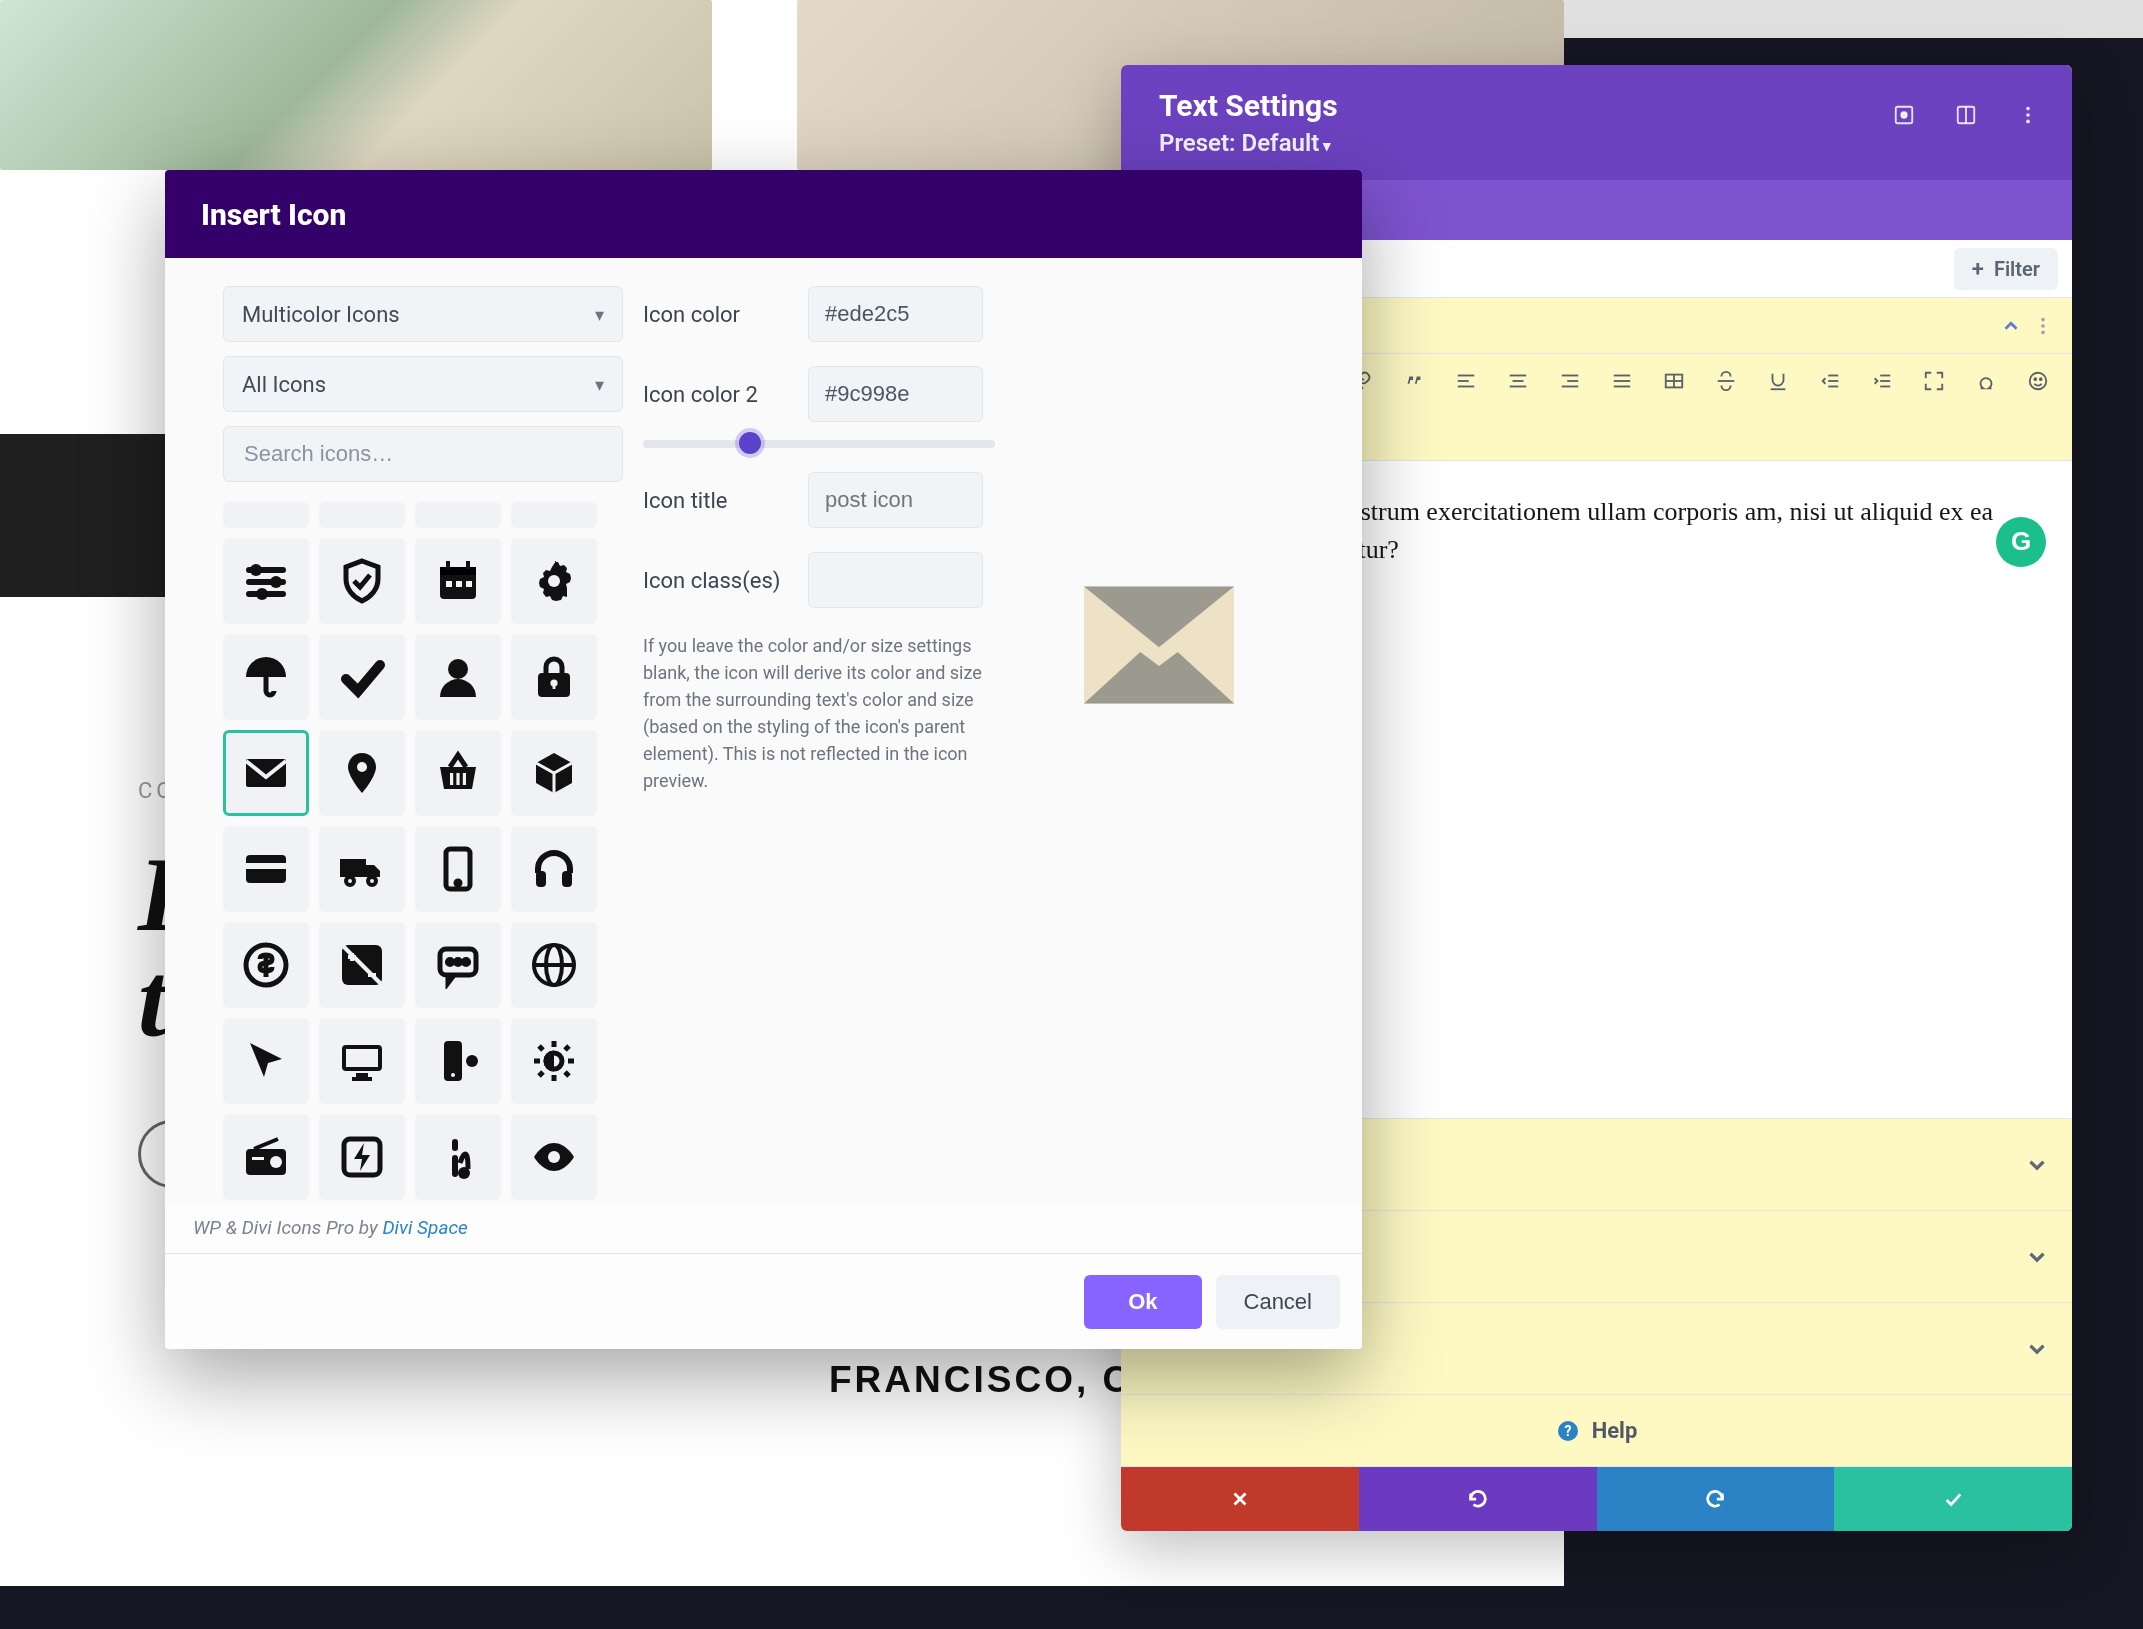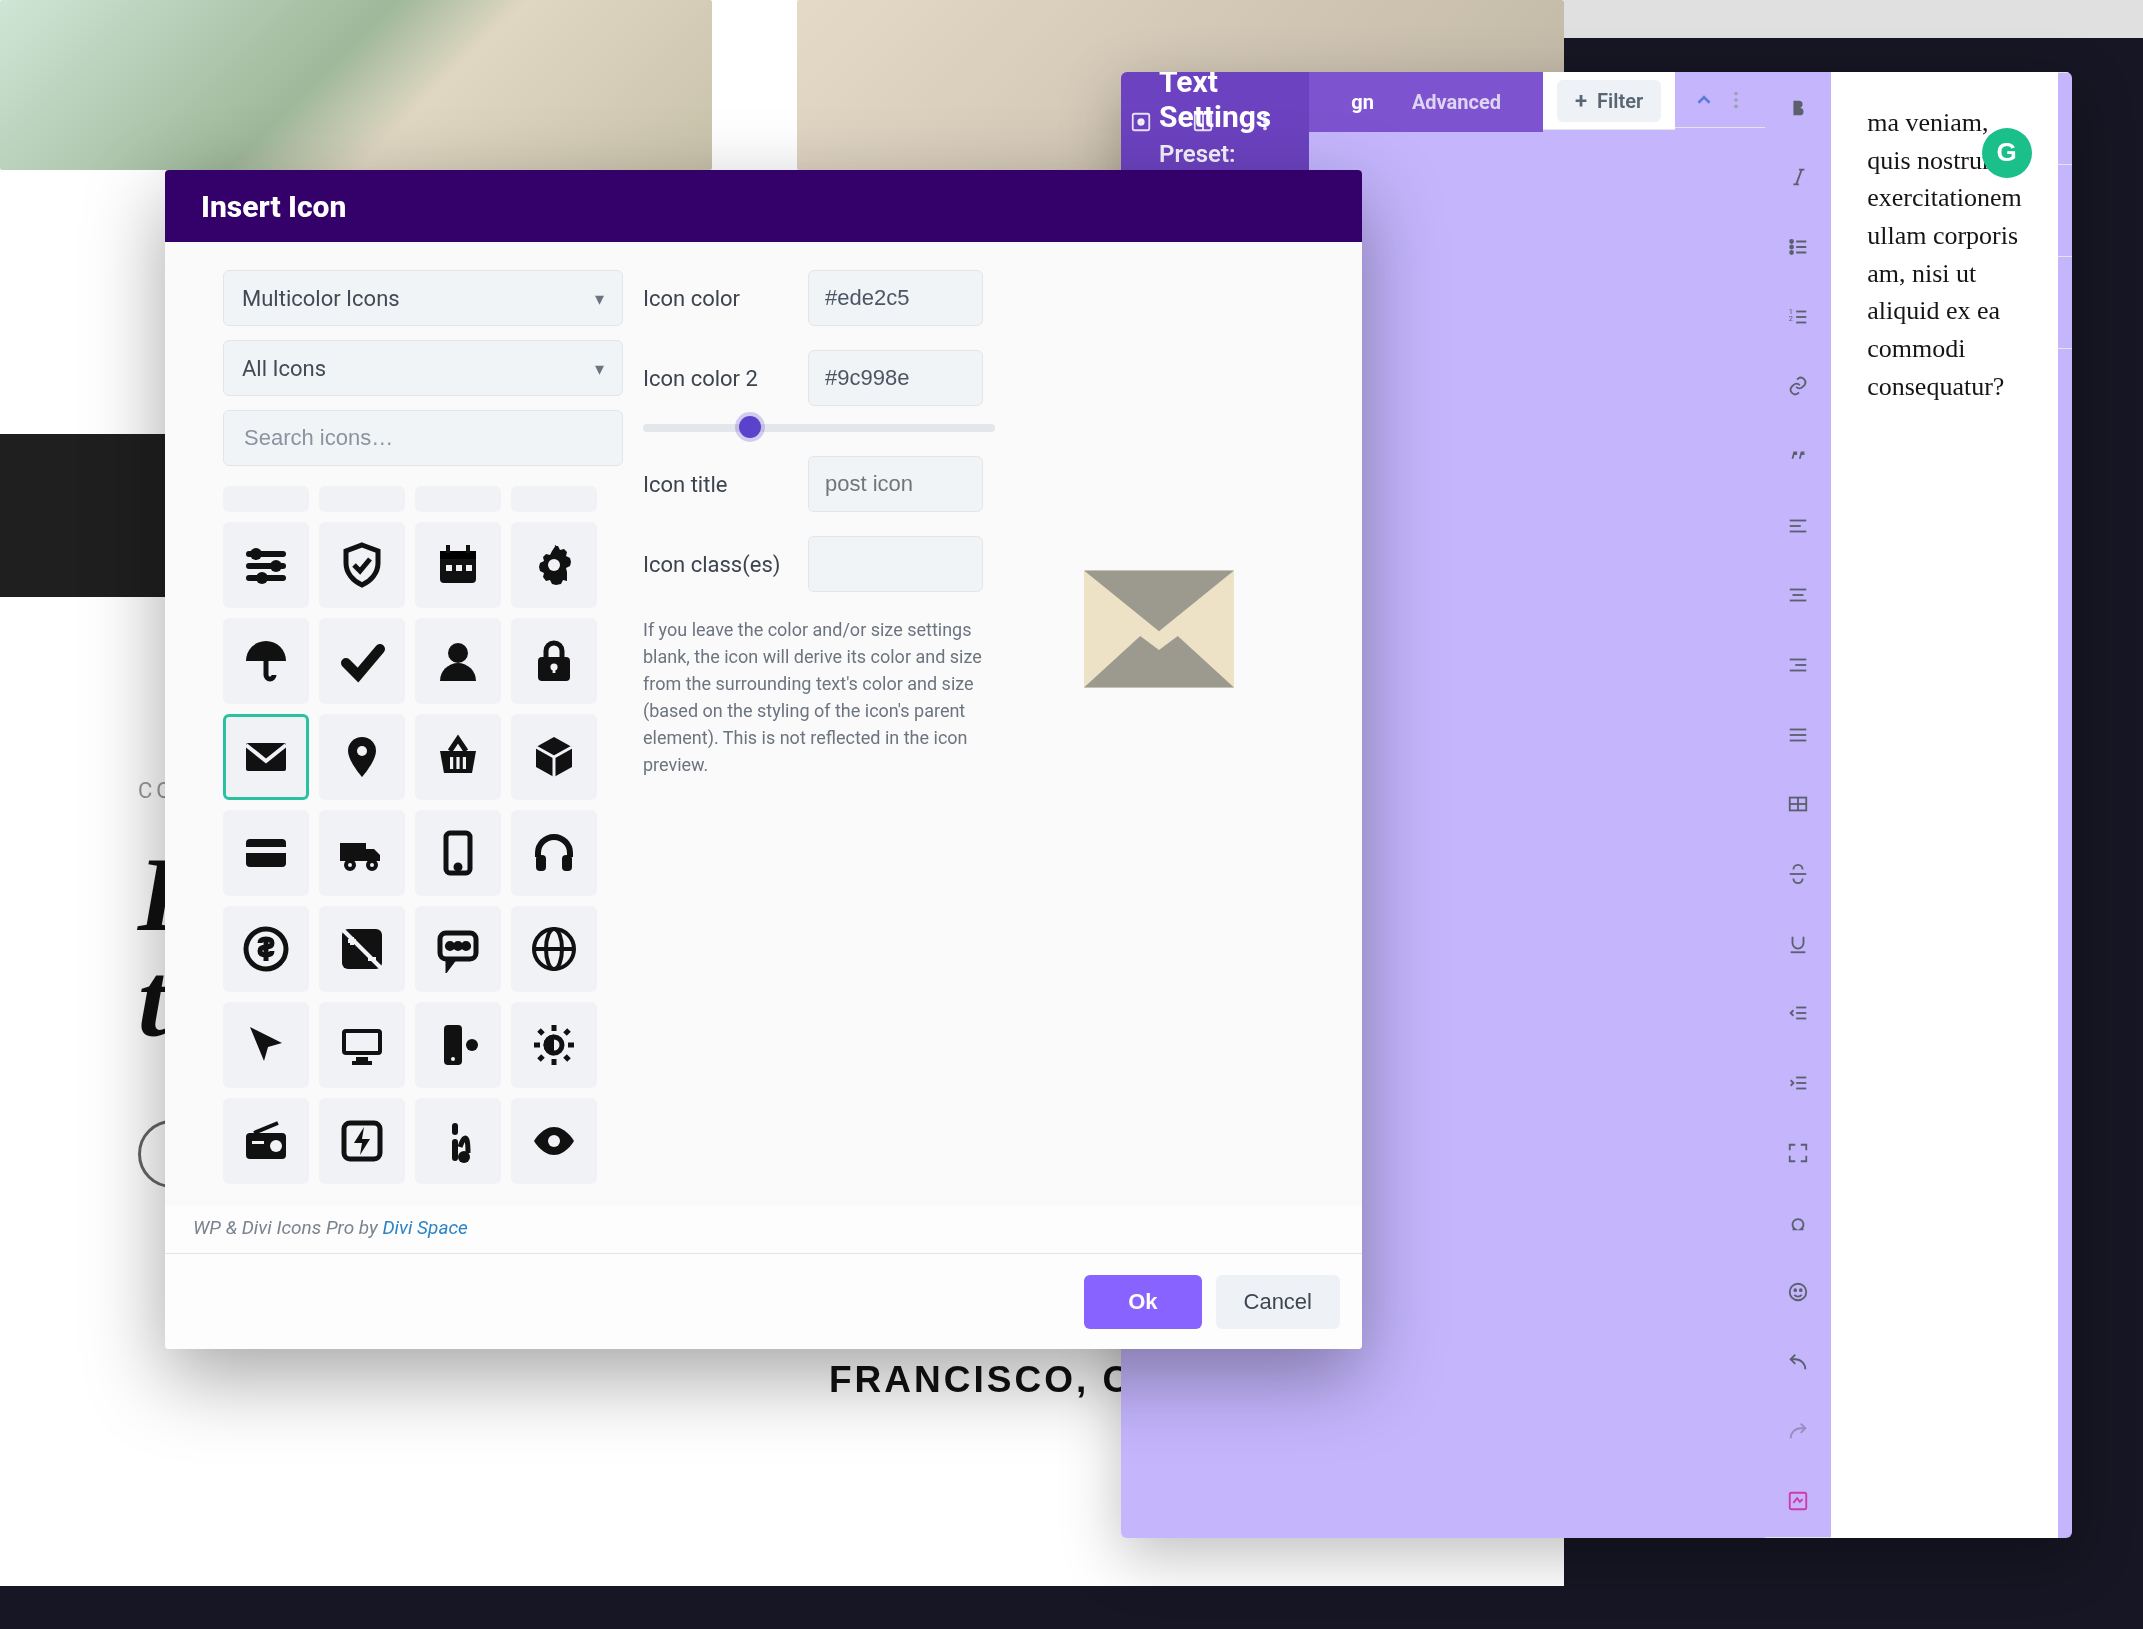--- a/index.html
+++ b/index.html
@@ -73,27 +73,27 @@
   }
   .bg-francisco {
     position: absolute; left: 829px; top: 1359px;
     font-family: "Segoe UI", Arial, sans-serif; letter-spacing: 3px;
     font-size: 37px; font-weight: 700; color:#111;
   }
 
   
   .text-settings {
     position: absolute;
-    left: 1121px; top: 72px;
+    left: 1121px; top: 65px;
     width: 951px; height: 1466px;
-    background: #c4b5fd;
+    background: #fef9c3;
     border-radius: 6px;
     box-shadow: 0 18px 60px rgba(0,0,0,.25);
     overflow: hidden;
-    display: flex; flex-direction: row;
+    display: flex; flex-direction: column;
   }
   .ts-header {
     height: 115px; background: #6c42c0;
     display: flex; align-items: center; padding: 0 38px;
     color: #fff; position: relative;
   }
   .ts-title-wrap { display: flex; flex-direction: column; gap: 6px; }
   .ts-title { font-size: 30px; font-weight: 700; }
   .ts-preset { font-size: 24px; font-weight: 600; opacity: .92; }
   .ts-preset::after { content: " ▾"; font-size: 15px;}
@@ -178,21 +178,21 @@
     position: absolute;
     left: 165px; top: 170px;
     width: 1197px; height: 1179px;
     background: #fdfdfd;
     border-radius: 4px;
     box-shadow: 0 28px 80px rgba(0,0,0,.35);
     display: flex; flex-direction: column;
     overflow: hidden;
   }
   .im-header {
-    height: 72px; background: var(--divi-purple-dark);
+    height: 88px; background: var(--divi-purple-dark);
     color: #fff; display:flex; align-items:center; padding: 0 36px;
     font-size: 30px; font-weight: 800;
   }
   .im-body {
     flex: 1 1 auto; display: grid;
     grid-template-columns: 430px 360px 1fr;
     gap: 0; padding: 28px 28px 6px 28px;
     background: #fafafa;
   }
   .im-left { display:flex; flex-direction:column; gap: 14px; min-width: 0; align-items: flex-end;}

